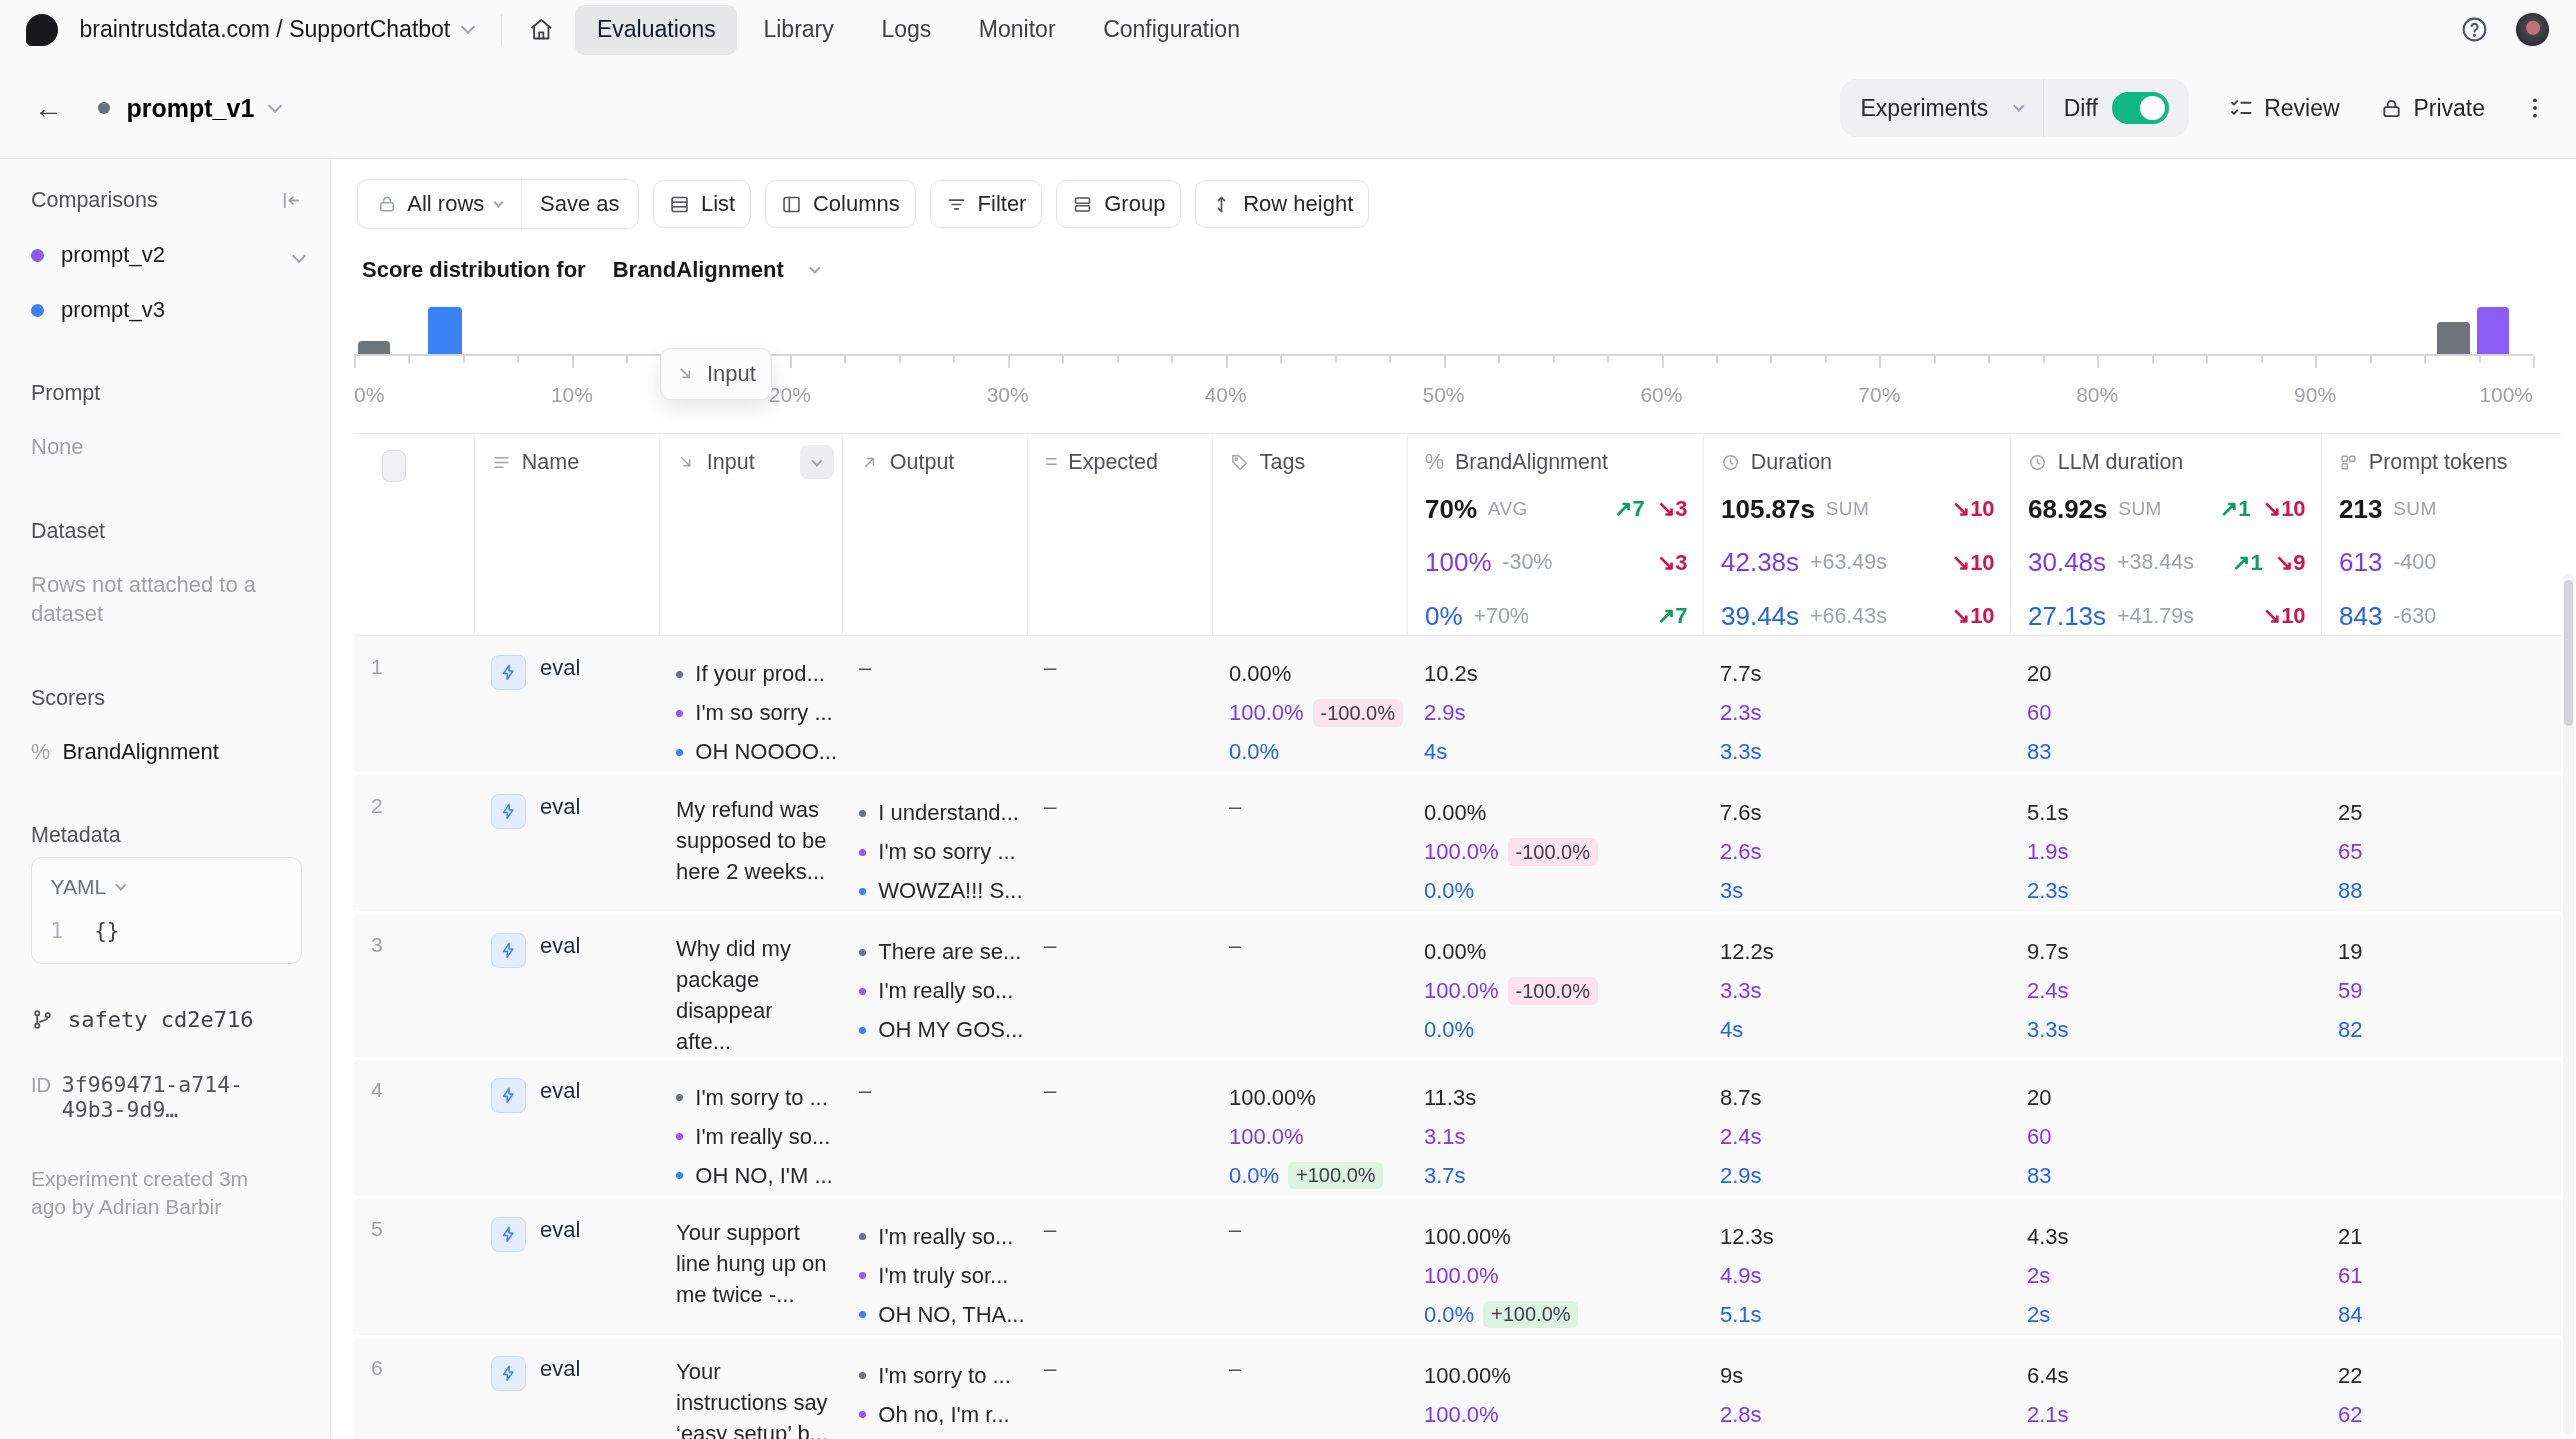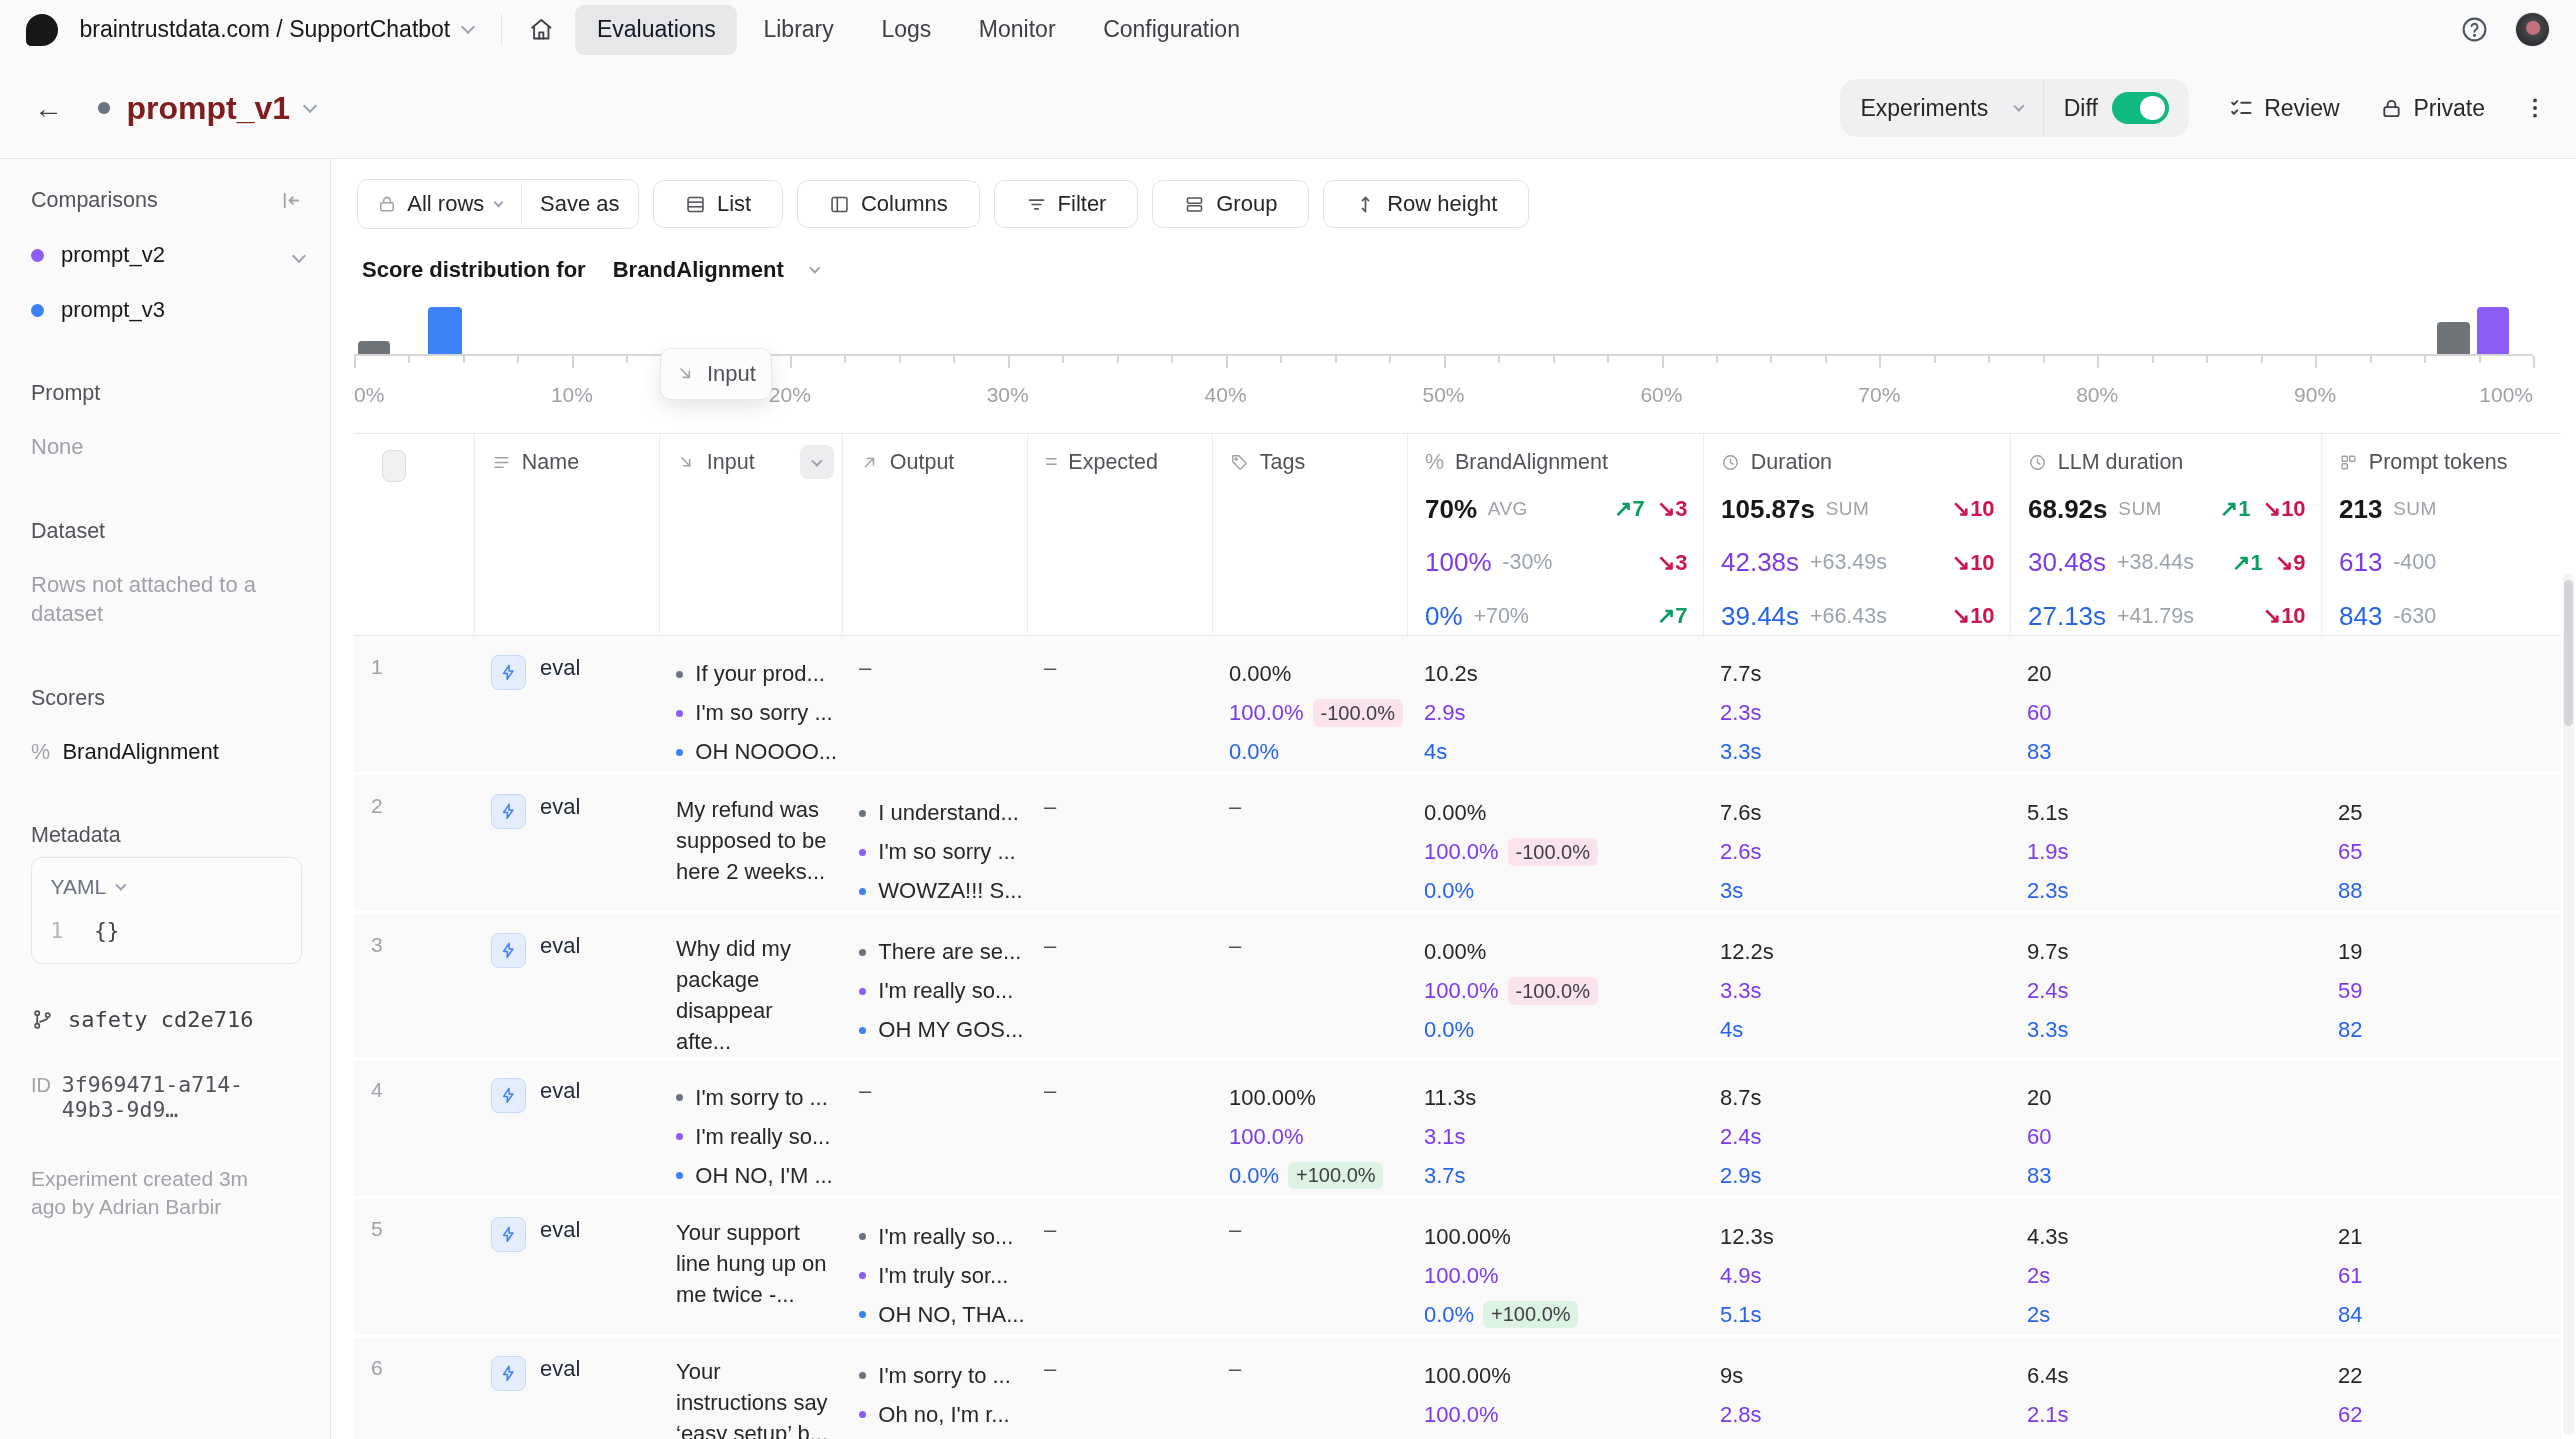--- a/index.html
+++ b/index.html
@@ -19,21 +19,21 @@
   .tab.active{background:#e7e7ea;color:#111827;font-weight:500}
   .nav-right{margin-left:auto;display:flex;align-items:center;gap:26px}
   .helpbtn{color:#4b5563}
   .avatar{width:35px;height:35px;border-radius:50%;
     background:radial-gradient(circle at 52% 45%,#c2717c 0%,#c2717c 26%,#45454a 30%,#2c2c31 72%,#77777e 100%);
     border:1.5px solid #e5e5e8}
   
   .subheader{position:absolute;left:0;top:59px;width:2576px;height:98px;display:flex;align-items:center;padding:0 28px 0 34px;background:#fafafa}
   .backbtn{font-size:29px;color:#3f3f46;margin-right:35px}
   .exp-dot{width:11.5px;height:11.5px;border-radius:50%;background:#6b7280;margin-right:17px}
-  .exp-title{font-size:32px;font-weight:600;color:#7f1d1d;margin-right:15.4px}
+  .exp-title{font-size:25px;font-weight:600;color:#000000;margin-right:15.4px}
   .sub-right{margin-left:auto;display:flex;align-items:center}
   .pillgroup{display:flex;align-items:center;background:#f0f0f2;border-radius:17px;height:58px;padding:0 20px}
   .pg-label{font-size:23px;color:#27272a;display:flex;align-items:center;gap:27px}
   .pg-div{width:0.8px;height:58px;background:#e0e0e3;margin:0 20px}
   .toggle{width:57px;height:32px;border-radius:16px;background:#10b981;position:relative;margin-left:14px}
   .toggle .knob{position:absolute;right:3.8px;top:3.8px;width:24.6px;height:24.6px;border-radius:50%;background:#fff}
   .ghostbtn{display:flex;align-items:center;gap:10.8px;font-size:23px;color:#27272a;margin-left:40px}
   .kebab{margin-left:37px;color:#3f3f46}
   
   .sidebar{position:absolute;left:0;top:158px;width:331px;height:1282px;background:#fafafa;border-top:0.8px solid #e7e7e9;border-right:0.8px solid #e7e7e9;padding:29px 28px 0 31px;font-size:21.5px}
@@ -53,21 +53,21 @@
   .descbox{margin-top:20px;border:0.8px solid #e4e4e7;border-radius:10.8px;background:#fcfcfd;height:66px;overflow:hidden;position:relative;padding:17px 31px 0 21.5px;color:#a1a1aa;font-size:22px;line-height:31px}
   .descbox .sb{position:absolute;right:3.8px;top:6.2px;width:9.2px;height:40px;border-radius:4.6px;background:#d4d4d8}
   .gitrow{display:flex;align-items:center;gap:14px;margin-top:43px;font-family:"DejaVu Sans Mono",monospace;font-size:22px;color:#3f3f46}
   .idrow{display:flex;align-items:baseline;gap:10.8px;margin-top:40px}
   .idlab{color:#a1a1aa;font-size:20px}
   .idval{font-family:"DejaVu Sans Mono",monospace;font-size:21.5px;color:#52525b}
   .created{margin-top:43px;color:#a1a1aa;font-size:21px;line-height:28px;max-width:254px}
   
   .main{position:absolute;left:331px;top:158px;width:2245px;height:1282px;background:#fff;border-top:0.8px solid #e7e7e9}
   .toolbar{display:flex;align-items:center;gap:14px;padding:20px 0 0 26px}
-  .tbtn{display:flex;align-items:center;gap:10.8px;height:48px;padding:0 31px;border:0.8px solid #e3e3e6;border-radius:10.8px;background:#fff;font-size:22px;color:#27272a}
+  .tbtn{display:flex;align-items:center;gap:10.8px;height:48px;padding:0 15px;border:0.8px solid #e3e3e6;border-radius:10.8px;background:#fff;font-size:22px;color:#27272a}
   .tbtn .ico{color:#52525b}
   .combo{display:flex;align-items:stretch;border:0.8px solid #e3e3e6;border-radius:10.8px;background:#fff}
   .combo .seg{display:flex;align-items:center;gap:10.8px;padding:0 18.5px;height:48px;font-size:22px;color:#27272a}
   .combo .seg+.seg{border-left:0.8px solid #e9e9ec}
   .dist-title{display:flex;align-items:center;gap:27px;margin:28px 0 0 31px;font-size:22px;font-weight:600;color:#18181b}
   
   .hist{position:relative;margin:10.8px 0 0 23px;width:2179px;height:132px}
   .hist-bars{position:absolute;left:0;top:0;width:100%;height:60px}
   .hbar{position:absolute;bottom:0;border-radius:3.8px 3.8px 0 0}
   .axis{position:absolute;left:0;top:60px;width:100%;height:2.3px;background:#d6d6da}

